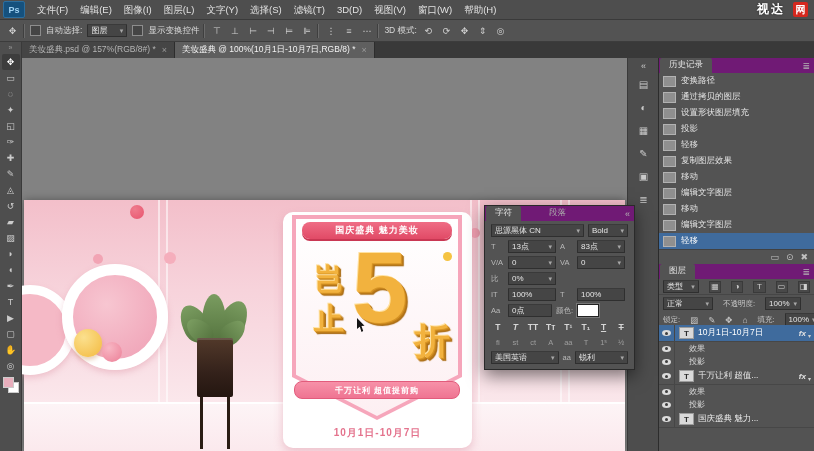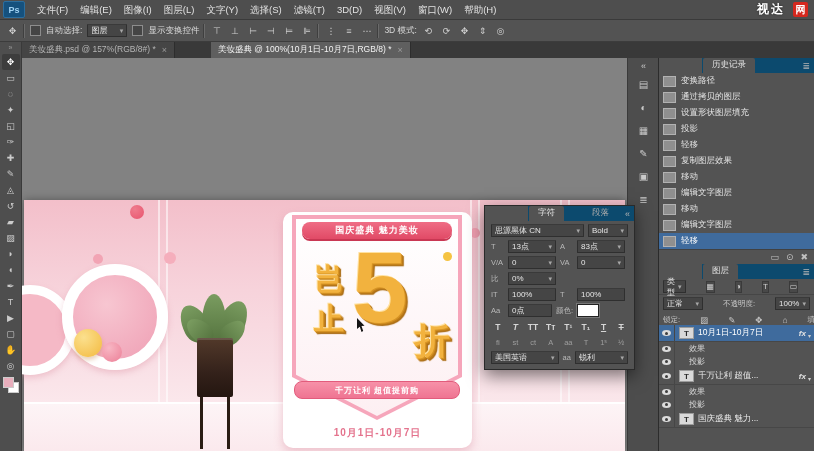--- a/index.html
+++ b/index.html
@@ -21,21 +21,21 @@
   .sep{width:1px;height:14px;background:#6a6a6a;box-shadow:-1px 0 0 #3f3f3f;}
   .chk{width:9px;height:9px;border:1px solid #8d8d8d;background:#454545;}
   .olbl{font-size:8.5px;color:#d8d8d8;white-space:nowrap;}
   .fld{display:inline-flex;align-items:center;justify-content:space-between;background:#454545;border:1px solid #2f2f2f;
        border-top-color:#3a3a3a;color:#e5e5e5;font-size:8px;height:13px;padding:0 3px;border-radius:1px;box-sizing:border-box;}
   .fld::after{content:"▾";color:#a8a8a8;font-size:7px;margin-left:3px;}
   .fld.noc::after{content:"";margin:0;}
   .obtn{min-width:13px;height:15px;display:flex;align-items:center;justify-content:center;
         color:#cfcfcf;font-size:9px;border-radius:2px;}
   
-  #tabbar{position:absolute;left:22px;top:42px;right:0;height:16px;background:#393939;display:flex;border-bottom:3px solid #5eead4;gap:36px;}
+  #tabbar{position:absolute;left:22px;top:42px;right:0;height:16px;background:#393939;display:flex;border-bottom:3px solid #5eead4;}
   .dtab{display:flex;align-items:center;padding:0 7px;font-size:8.5px;color:#b5b5b5;background:#454545;
         border-right:1px solid #2d2d2d;white-space:nowrap;}
   .dtab.active{background:#5f5f5f;color:#f2f2f2;}
   .tclose{margin-left:6px;color:#999;font-size:9px;}
   
   #toolbar{position:absolute;left:0;top:42px;width:22px;bottom:0;background:#4e4e4e;border-right:1px solid #3a3a3a;
            display:flex;flex-direction:column;align-items:center;padding-top:2px;box-sizing:border-box;}
   #toolbar .grip{color:#9a9a9a;font-size:7px;height:10px;}
   .tool{width:18px;height:16px;display:flex;align-items:center;justify-content:center;color:#cccccc;font-size:9px;}
   .tool.active{background:#3d3d3d;border-radius:2px;color:#fff;}
@@ -81,35 +81,35 @@
   #gdot{position:absolute;right:10px;top:37px;width:9px;height:9px;border-radius:50%;background:#f5c342;}
   #cursor{position:absolute;left:333px;top:118px;width:10px;height:14px;background:#151515;
           clip-path:polygon(0 0,0 78%,28% 62%,45% 100%,62% 92%,45% 58%,75% 55%);filter:drop-shadow(0 0 1px #fff);}
   
   #dock{position:absolute;left:627px;top:58px;width:31px;bottom:0;background:#4d4d4d;border-left:1px solid #3a3a3a;
         display:flex;flex-direction:column;align-items:center;}
   .dicon{width:24px;height:23px;display:flex;align-items:center;justify-content:center;color:#c9c9c9;font-size:10px;}
   .dicon:first-child{height:15px;font-size:9px;}
   
   #pcol{position:absolute;left:658px;top:58px;right:0;bottom:0;background:#535353;border-left:1px solid #2c2c2c;}
-  .ptabbar{height:15px;background:#0c4a6e;display:flex;align-items:flex-end;margin-left:43px;}
+  .ptabbar{height:15px;background:#701a75;display:flex;align-items:flex-end;}
   .ptab{background:#535353;color:#e3e3e3;font-size:8.5px;padding:1px 9px 2px;border-radius:2px 2px 0 0;margin-left:1px;}
   .ptab.dim{background:transparent;color:#ababab;padding-left:27px;}
   .pmenu{margin-left:auto;margin-right:4px;color:#b5b5b5;font-size:9px;line-height:13px;}
   #history{position:absolute;left:0;top:0;right:0;height:206px;}
   #hlist{height:176px;overflow:hidden;}
   .hitem{height:16px;display:flex;align-items:center;gap:5px;padding-left:4px;}
   .hitem.sel{background:#3f6b9d;}
   .hicon{width:13px;height:11px;background:#8f8f8f;border:1px solid #b2b2b2;box-sizing:border-box;}
   .hlab{font-size:8.5px;color:#e3e3e3;white-space:nowrap;}
   .hitem.sel .hlab{color:#fff;}
   #hbottom{height:14px;border-top:1px solid #414141;display:flex;align-items:center;justify-content:flex-end;gap:7px;padding-right:6px;}
   .hbicon{color:#c0c0c0;font-size:9px;}
   #layerspanel{position:absolute;left:0;top:206px;right:0;bottom:0;}
-  .lprow{display:flex;align-items:center;gap:20px;padding:0 4px;box-sizing:border-box;}
+  .lprow{display:flex;align-items:center;gap:10px;padding:0 4px;box-sizing:border-box;}
   #filterrow{height:16px;border-bottom:1px solid #464646;}
   .ficon{width:13px;height:12px;background:#494949;border:1px solid #3a3a3a;color:#cfcfcf;font-size:8px;
          display:flex;align-items:center;justify-content:center;box-sizing:border-box;}
   #blendrow{height:17px;}
   #lockrow{height:16px;border-bottom:1px solid #464646;}
   .plbl{font-size:7.5px;color:#c9c9c9;white-space:nowrap;}
   .licon{color:#c9c9c9;font-size:8.5px;}
   #llist{position:absolute;left:0;top:49px;right:0;bottom:0;overflow:hidden;}
   .lspacer{height:12px;}
   .lrow{height:16px;display:flex;align-items:center;border-bottom:1px solid #474747;}

